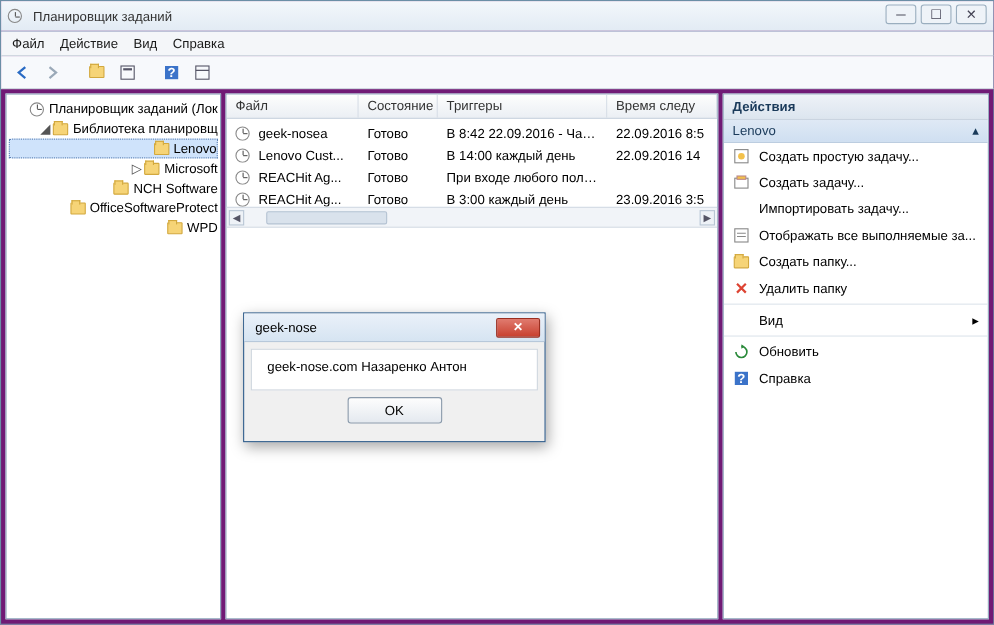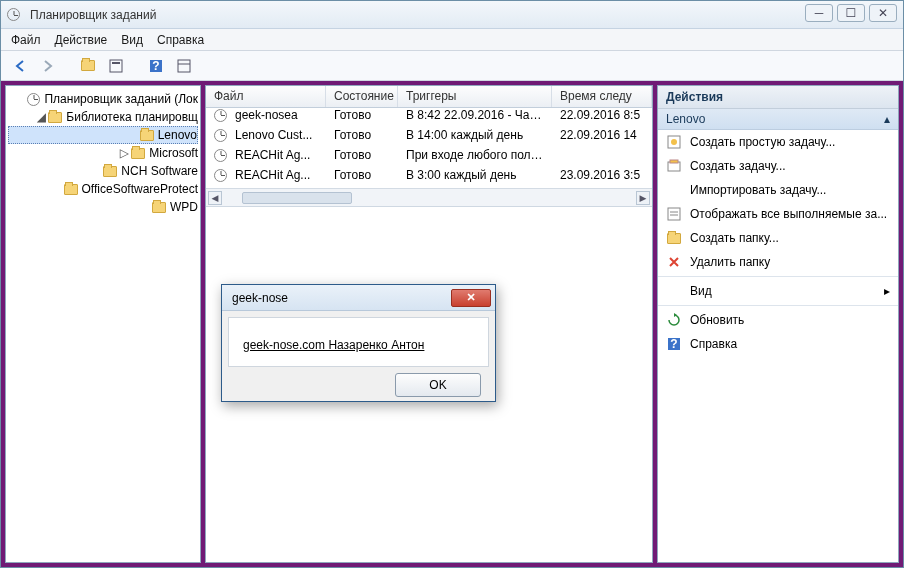--- a/index.html
+++ b/index.html
@@ -28,36 +28,36 @@
   .folder-icon { width: 14px; height: 11px; margin: 0 4px 0 2px; background: #f6d477; border: 1px solid #d2a83e; border-radius: 1px; position: relative; }
   .folder-icon::before { content:""; position:absolute; top:-3px; left:0; width:6px; height:3px; background:#f6d477; border:1px solid #d2a83e; border-bottom:none; }
   .clock-icon { width: 13px; height: 13px; border: 1px solid #888; border-radius: 50%; margin-right:4px; position:relative; }
   .clock-icon::before,.clock-icon::after{content:"";position:absolute;background:#555;left:50%;top:50%;transform-origin:0 0;}
   .clock-icon::before{width:4px;height:1px;}
   .clock-icon::after{width:1px;height:4px;transform:translate(-50%,-100%);}
   .list-header { display: flex; background: linear-gradient(#fdfdfd,#ebeff4); border-bottom: 1px solid #c2cedb; height: 22px; }
   .list-header div { padding: 3px 8px; border-right: 1px solid #d7dee7; color: #333; white-space: nowrap; overflow: hidden; }
   .col-file{width:120px;} .col-state{width:72px;} .col-trig{flex:1;} .col-time{width:100px;}
   .list-body { overflow: hidden; flex: 0 0 auto; }
-  .list-row { display: flex; height: 20px; align-items: flex-start; }
+  .list-row { display: flex; height: 20px; align-items: flex-end; }
   .list-row div { padding: 0 8px; white-space: nowrap; overflow: hidden; text-overflow: ellipsis; }
   .list-row .col-file { display:flex; align-items:center; gap:4px; }
   .hscroll { height: 18px; border-top:1px solid #d3dbe4; display:flex; align-items:center; padding:0 2px; background:#f1f4f8; }
   .hscroll .thumb { height: 12px; width: 110px; background:#d9e2ec; border:1px solid #b4c2d2; margin-left: 20px; border-radius:2px; }
   .hscroll .arrow { width: 14px; height:14px; border:1px solid #b9c6d4; background:#eef2f7; display:flex;align-items:center;justify-content:center;color:#556; font-size:9px;}
   .actions-head { background: linear-gradient(#eef2f7,#dce5ef); padding: 4px 8px; font-weight: 600; color: #1a3a5a; border-bottom:1px solid #c2cedb; }
   .actions-sub { background: linear-gradient(#dfe9f5,#cfdff1); padding: 3px 8px; color:#1a3a5a; border-bottom:1px solid #bccde0; display:flex;justify-content:space-between;align-items:center;}
   .action-item { display: flex; align-items: center; gap: 8px; padding: 4px 8px; cursor: default; }
   .action-icon { width: 16px; height: 16px; display:flex;align-items:center;justify-content:center; }
   .sep { border-top: 1px solid #dde4ec; margin: 2px 0; }
   .dialog { position: absolute; left: 221px; top: 284px; width: 275px; border: 1px solid #2d5b8a; background: #f0f0f0; box-shadow: 2px 4px 12px rgba(0,0,0,.35); }
   .dialog-title { height: 26px; background: linear-gradient(#eaf1f9,#d6e4f2); display:flex;align-items:center;justify-content:space-between;padding:0 4px 0 10px;border-bottom:1px solid #b7c8da;}
   .dialog-close { width: 40px; height: 18px; background: linear-gradient(#e07b6f,#c8402f); border-radius: 2px; color:#fff; display:flex;align-items:center;justify-content:center;font-weight:bold;font-size:11px;border:1px solid #9a2e20;}
-  .dialog-body { padding: 20px 14px 14px; background:#fff; border:1px solid #cfd6de; margin:6px;text-decoration:underline; }
-  .dialog-foot { display:flex; justify-content:flex-end; padding: 0 14px 4px; }
+  .dialog-body { padding: 8px 14px 14px; background:#fff; border:1px solid #cfd6de; margin:6px; }
+  .dialog-foot { display:flex; justify-content:center; padding: 0 14px 16px; }
   .ok-btn { width: 86px; height: 24px; border:1px solid #8a9aab; background: linear-gradient(#fdfdfd,#e4e9ef); border-radius:3px; }
   svg { display:block; }
 </style>
 </head>
 <body>
 
 <div class="window">
 
   <div class="titlebar">
     <span class="clock-icon"></span>

